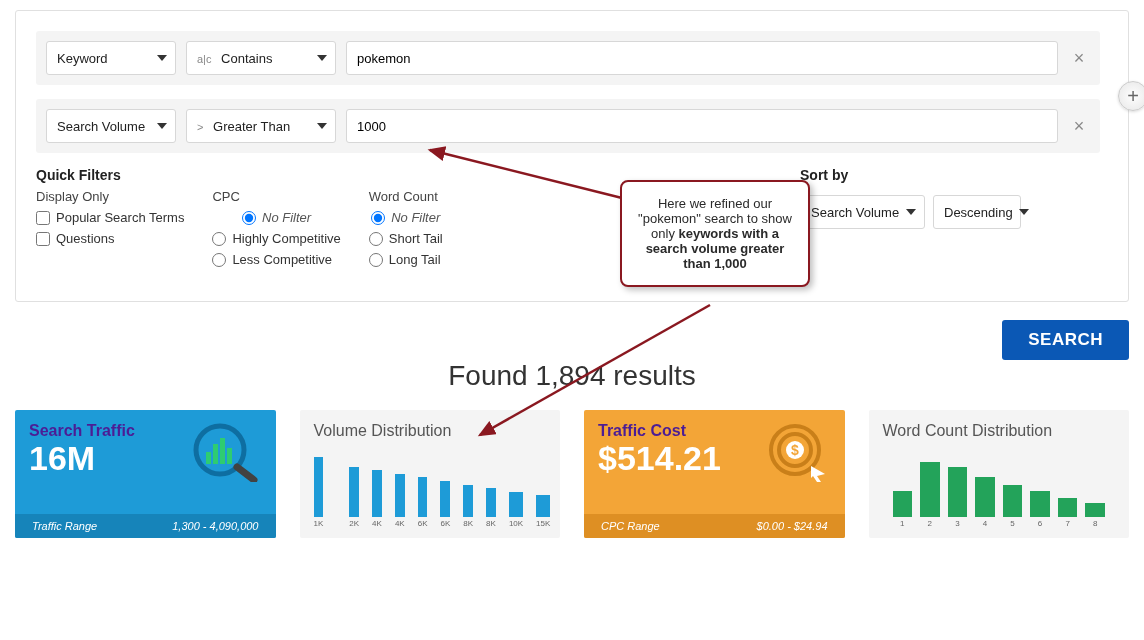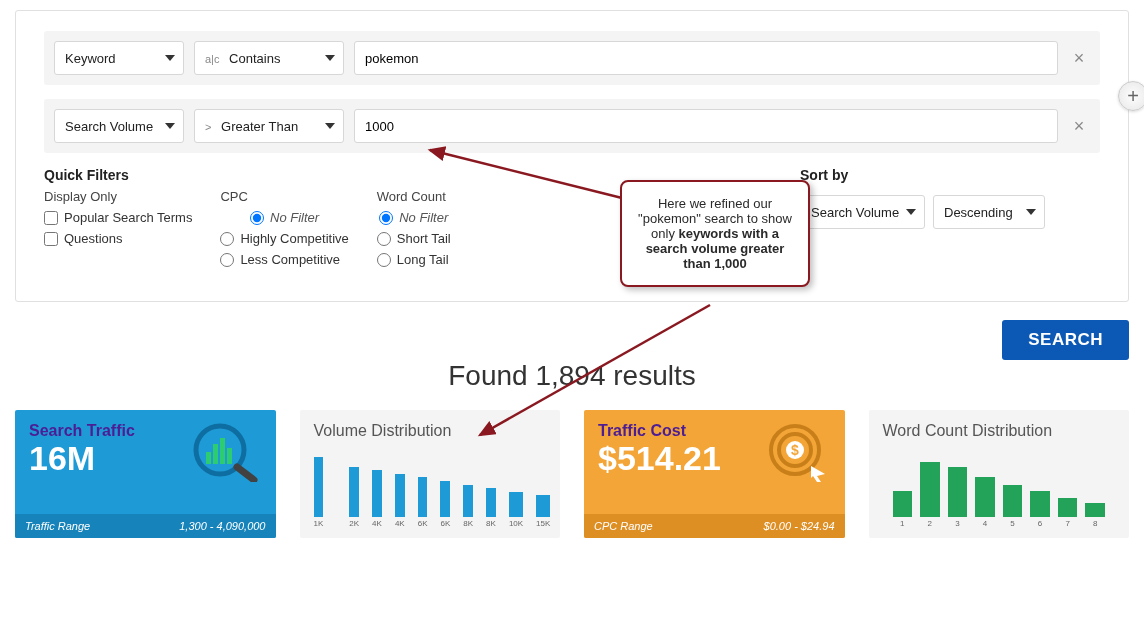--- a/index.html
+++ b/index.html
@@ -8,21 +8,21 @@
     font-family: -apple-system, BlinkMacSystemFont, "Segoe UI", Arial, sans-serif;
     font-size: 13px;
     color: #222;
     background: #fff;
     padding: 10px 15px;
   }
 
   .panel {
     border: 1px solid #e0e0e0;
     border-radius: 3px;
-    padding: 20px 28px 28px 28px;
+    padding: 20px 28px 28px 20px;
     position: relative;
   }
 
   .filter-row {
     display: flex;
     align-items: center;
     background: #f4f4f4;
     border-radius: 3px;
     padding: 10px;
     margin-bottom: 14px;
@@ -37,21 +37,21 @@
     border: 1px solid #d7d7d7;
     border-radius: 3px;
     height: 34px;
     padding: 0 8px 0 10px;
     font-size: 13px;
     cursor: pointer;
   }
   .select.w1 { width: 130px; }
   .select.w2 { width: 150px; }
   .select.wsort1 { width: 125px; }
-  .select.wsort2 { width: 112px; }
+  .select.wsort2 { width: 88px; }
 
   .caret {
     width: 0; height: 0;
     border-left: 5px solid transparent;
     border-right: 5px solid transparent;
     border-top: 6px solid #333;
     margin-left: 6px;
   }
 
   .text-input {
@@ -145,21 +145,21 @@
 
   .card.blue { background: #1e9bd7; color: #fff; }
   .card.orange { background: #f3a537; color: #fff; }
 
   .card-title { font-size: 16px; padding: 12px 14px 0 14px; font-weight: 500; color: #555;}
   .card.blue .card-title, .card.orange .card-title { color: #4c1d95; font-weight: 600; }
   .card-big { font-size: 34px; font-weight: 700; padding: 0 14px; line-height: 1.1;}
   .card-footer {
     position: absolute; bottom: 0; left: 0; right: 0;
     height: 24px; display: flex; justify-content: space-between; align-items: center;
-    padding: 0 10px; font-size: 11px; font-style: italic;
+    padding: 0 17px; font-size: 11px; font-style: italic;
   }
   .card.blue .card-footer { background: #1684ba; }
   .card.orange .card-footer { background: #de8f23; }
 
   .card-icon {
     position: absolute; right: 14px; top: 12px;
   }
 
   .bars-area {
     position: absolute; left: 14px; right: 14px; bottom: 10px; top: 38px;

